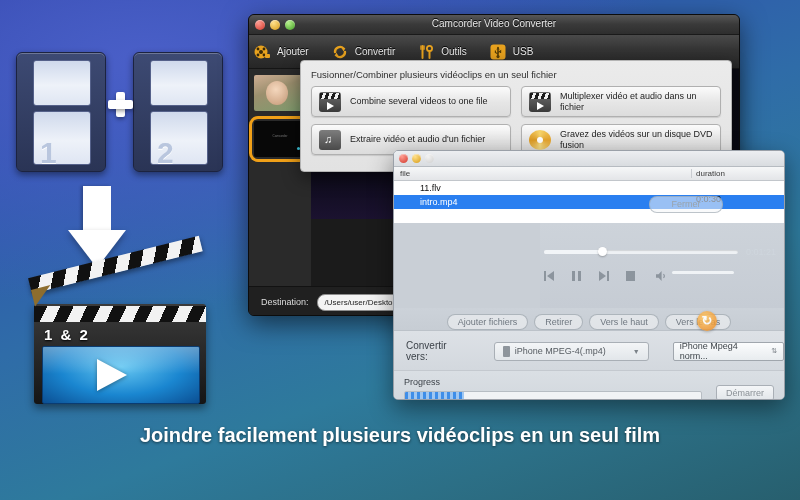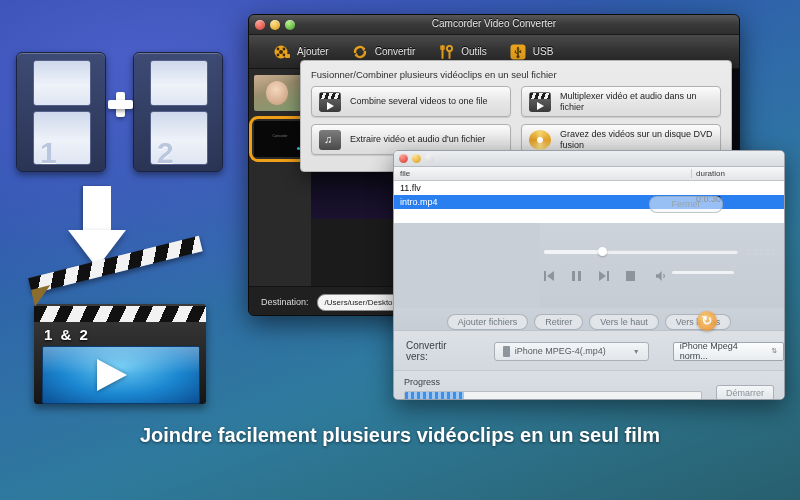--- a/index.html
+++ b/index.html
@@ -109,21 +109,21 @@
   .lights{position:absolute;left:6px;top:5px;display:flex;gap:5px;}
   .light{width:10px;height:10px;border-radius:50%;box-shadow:inset 0 1px 1px rgba(255,255,255,.5);}
   .light.r{background:radial-gradient(circle at 35% 30%,#ff9a8f,#d0372b);}
   .light.y{background:radial-gradient(circle at 35% 30%,#ffe08a,#d69a15);}
   .light.g{background:radial-gradient(circle at 35% 30%,#b6f18a,#3e9c22);}
   #window-title{
     position:absolute;left:0;top:3px;width:100%;text-align:center;
     font-size:10px;color:#e6e6e6;text-shadow:0 -1px 0 #000;
   }
   #toolbar{
-    height:33px;display:flex;align-items:center;padding-left:24px;gap:22px;
+    height:33px;display:flex;align-items:center;padding-left:4px;gap:22px;
     background:linear-gradient(180deg,#4a4a4a 0%,#343434 45%,#262626 100%);
     border-bottom:1px solid #151515;
   }
   .tool{display:flex;align-items:center;gap:6px;cursor:default;}
   .tool-label{font-size:10px;color:#e9e9e9;text-shadow:0 -1px 0 #000;}
   .tool-ico{width:18px;height:18px;position:relative;}
 
   #app-body{position:relative;height:248px;background:#242424;}
   #sidebar{
     position:absolute;left:0;top:0;width:62px;height:100%;
@@ -167,21 +167,21 @@
   #panel-titlebar{position:relative;height:15px;background:linear-gradient(180deg,#eceef1,#d9dce0);
     border-bottom:1px solid #b6bbc1;}
   #panel-titlebar .lights{left:5px;top:3px;gap:4px;}
   #panel-titlebar .light{width:9px;height:9px;}
   #panel-titlebar .light.g{background:radial-gradient(circle at 35% 30%,#f2f2f2,#cfcfcf);}
 
   #list-header{display:flex;height:13px;align-items:center;font-size:8px;color:#3a3a3a;
     background:linear-gradient(180deg,#f6f7f8,#e3e5e8);border-bottom:1px solid #c2c6cb;}
   #list-header .c-file{flex:1;padding-left:6px;}
   #list-header .c-dur{width:88px;padding-left:4px;border-left:1px solid #c9ccd1;}
-  .list-row{display:flex;height:14px;align-items:center;font-size:9px;color:#111;background:#fff;}
+  .list-row{display:flex;height:14px;align-items:center;font-size:9px;color:#111;background:#fff;padding-left:20px;}
   .list-row.selected{background:#2a7ff0;color:#fff;}
   .list-row .c-file{flex:1;padding-left:6px;}
   .list-row .c-dur{width:88px;padding-left:4px;margin-top:21px;}
   #list-blank{height:14px;background:#fff;}
   #fermer-btn{
     position:absolute;left:255px;top:45px;width:72px;height:15px;border-radius:8px;
     background:rgba(244,246,248,.55);border:1px solid rgba(150,160,170,.6);
     font-size:9px;color:#9aa3ab;text-align:center;line-height:15px;
   }
 

